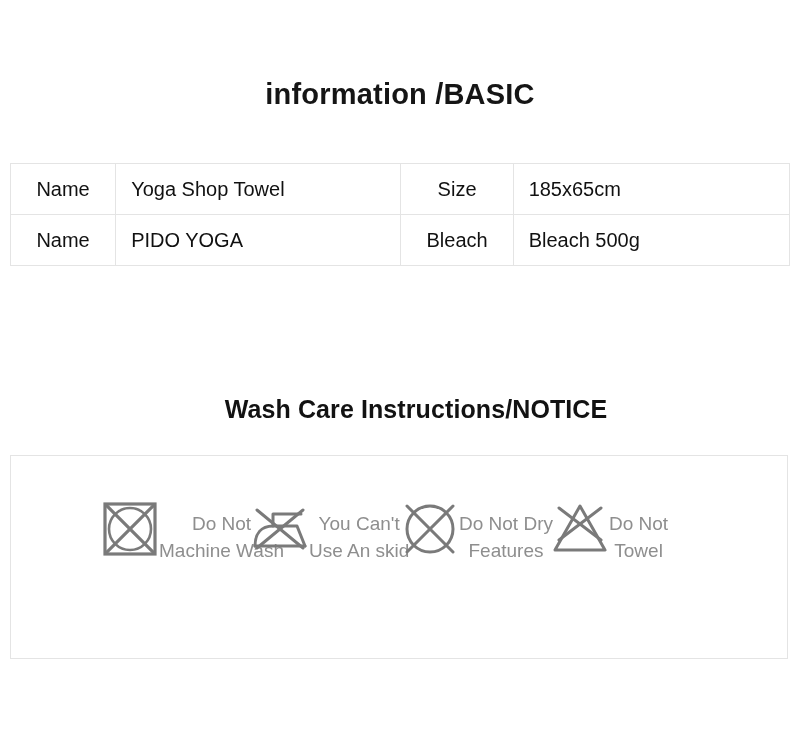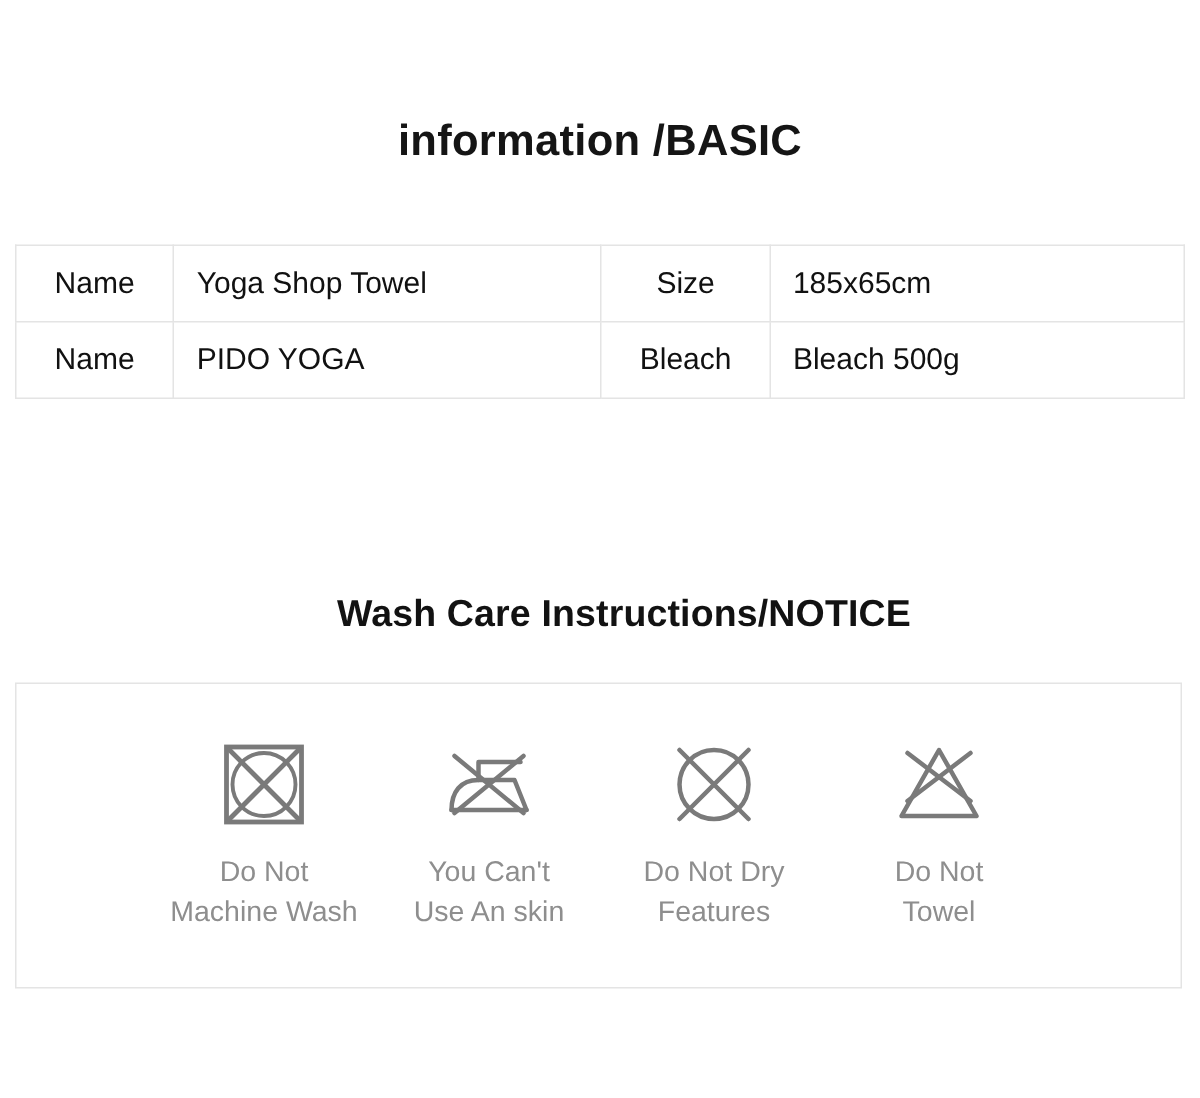--- a/index.html
+++ b/index.html
@@ -100,21 +100,21 @@
     top: 38px;
     width: 600px;
     display: flex;
     align-items: flex-start;
     justify-content: space-between;
   }
 
   .care-item {
     width: 150px;
     display: flex;
-    flex-direction: column;
+    flex-direction: row;
     align-items: center;
   }
 
   .care-icon {
     width: 58px;
     height: 58px;
     display: block;
   }
   .care-icon svg {
     display: block;
@@ -189,21 +189,21 @@
           <svg width="58" height="58" viewBox="0 0 58 58" fill="none" stroke="#7a7a7a" stroke-width="3" stroke-linecap="round" stroke-linejoin="round">
             <path d="M4 46 L54 46"></path>
             <path d="M4 46 C4 34 10 26 22 26 L46 26 L54 46"></path>
             <path d="M22 26 L22 14 L50 14"></path>
             <line x1="6" y1="10" x2="52" y2="48"></line>
             <line x1="52" y1="10" x2="6" y2="48"></line>
           </svg>
         </span>
         <span class="care-label">
           <span>You Can't</span>
-          <span class="l2">Use An skin</span>
+          <span class="l2">Use An skid</span>
         </span>
       </div>
 
       <div class="care-item">
         <span class="care-icon">
           <svg width="58" height="58" viewBox="0 0 58 58" fill="none" stroke="#7a7a7a" stroke-width="3" stroke-linecap="round">
             <circle cx="29" cy="29" r="23"></circle>
             <line x1="6" y1="6" x2="52" y2="52"></line>
             <line x1="52" y1="6" x2="6" y2="52"></line>
           </svg>

